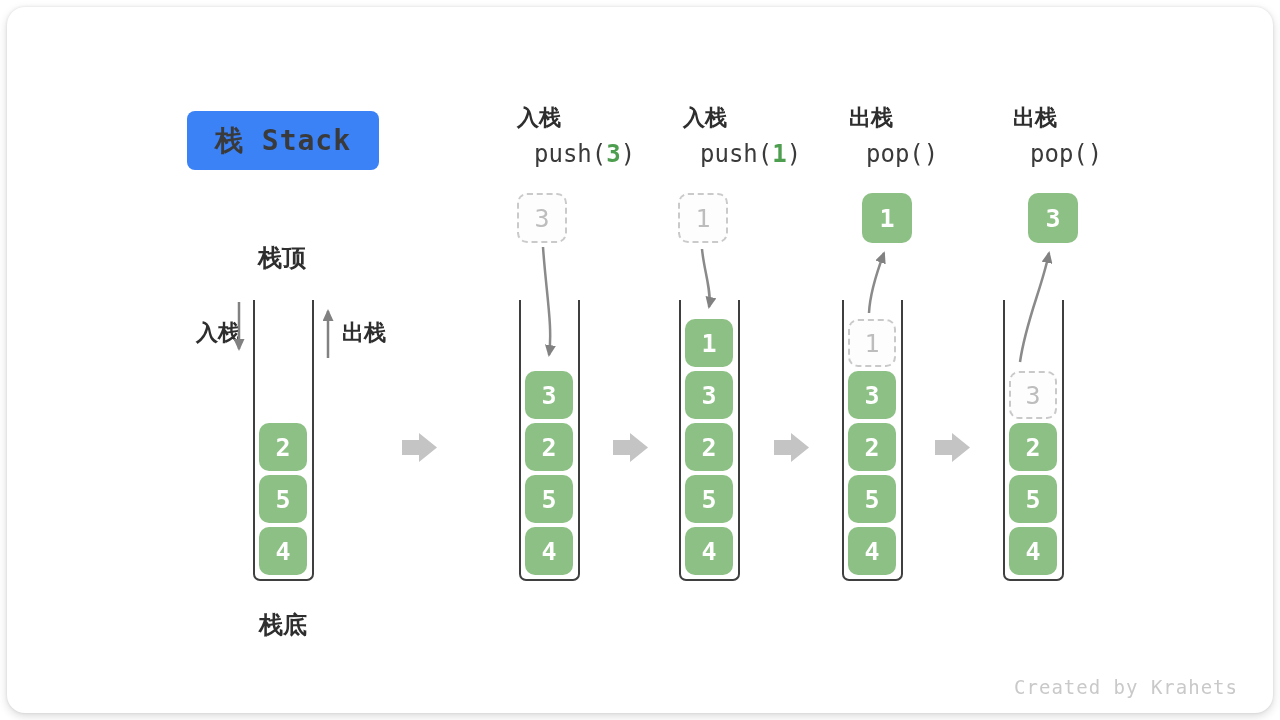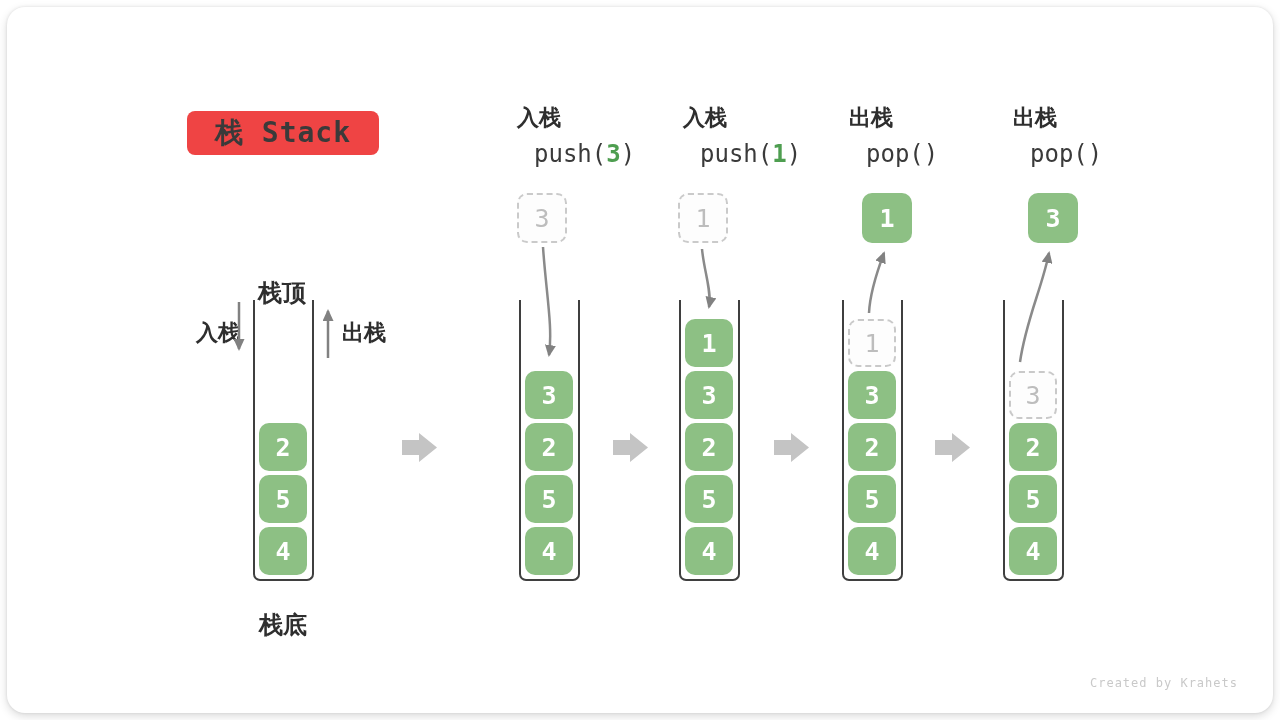--- a/index.html
+++ b/index.html
@@ -8,22 +8,22 @@
     background:#ffffff;
     font-family:"DejaVu Sans", sans-serif;
   }
   .card {
     position:absolute; left:7px; top:7px; width:1266px; height:706px;
     background:#ffffff; border-radius:18px;
     box-shadow:0 3px 10px rgba(0,0,0,0.15), 0 0 3px rgba(0,0,0,0.10);
   }
   .abs { position:absolute; }
   .title-box {
-    left:187px; top:111px; width:192px; height:44px;
-    background:#ef4444; border-radius:8px;
+    left:187px; top:111px; width:192px; height:59px;
+    background:#3b82f6; border-radius:8px;
     display:flex; align-items:center; justify-content:center;
     font-family:"DejaVu Sans Mono", monospace;
     font-size:28px; font-weight:600; color:#3A3A3A; letter-spacing:1px;
   }
   .cjk-label {
     font-weight:700; color:#2E2E2E; font-size:24px; line-height:1;
     white-space:nowrap;
   }
   .legend-label { font-size:22px; }
   .walls {
@@ -56,32 +56,32 @@
     line-height:1; white-space:nowrap;
   }
   .code-label {
     position:absolute; font-family:"DejaVu Sans Mono", monospace;
     font-size:24px; font-weight:500; color:#3A3A3A; line-height:1; white-space:nowrap;margin-left:17px;
   }
   .code-label .arg { color:#4E9E50; font-weight:700; }
   .credit {
     position:absolute; right:42px; top:676px;
     font-family:"DejaVu Sans Mono", monospace;
-    font-size:12px; color:#C9C9C9; letter-spacing:1px;
+    font-size:19px; color:#C9C9C9; letter-spacing:1px;
   }
   svg.overlay { position:absolute; left:0; top:0; pointer-events:none; }
 </style>
 </head>
 <body>
 
 <div class="card"></div>
 
 <div class="abs title-box">栈 Stack</div>
 
-<div class="abs cjk-label" style="left:258px; top:246px;margin-top:35px;">栈顶</div>
+<div class="abs cjk-label" style="left:258px; top:246px;">栈顶</div>
 <div class="abs cjk-label" style="left:259px; top:613px;">栈底</div>
 <div class="abs cjk-label legend-label" style="left:196px; top:322px;">入栈</div>
 <div class="abs cjk-label legend-label" style="left:342px; top:322px;">出栈</div>
 
 <div id="stacks-layer" class="abs" style="left:0; top:0; width:1280px; height:720px;">
     <div>
       <div class="walls" style="left: 253px; top: 300px; width: 61px; height: 281px;"></div>
       <div class="cell" style="left: 259px; top: 423px;">2</div>
       <div class="cell" style="left: 259px; top: 475px;">5</div>
       <div class="cell" style="left: 259px; top: 527px;">4</div>

